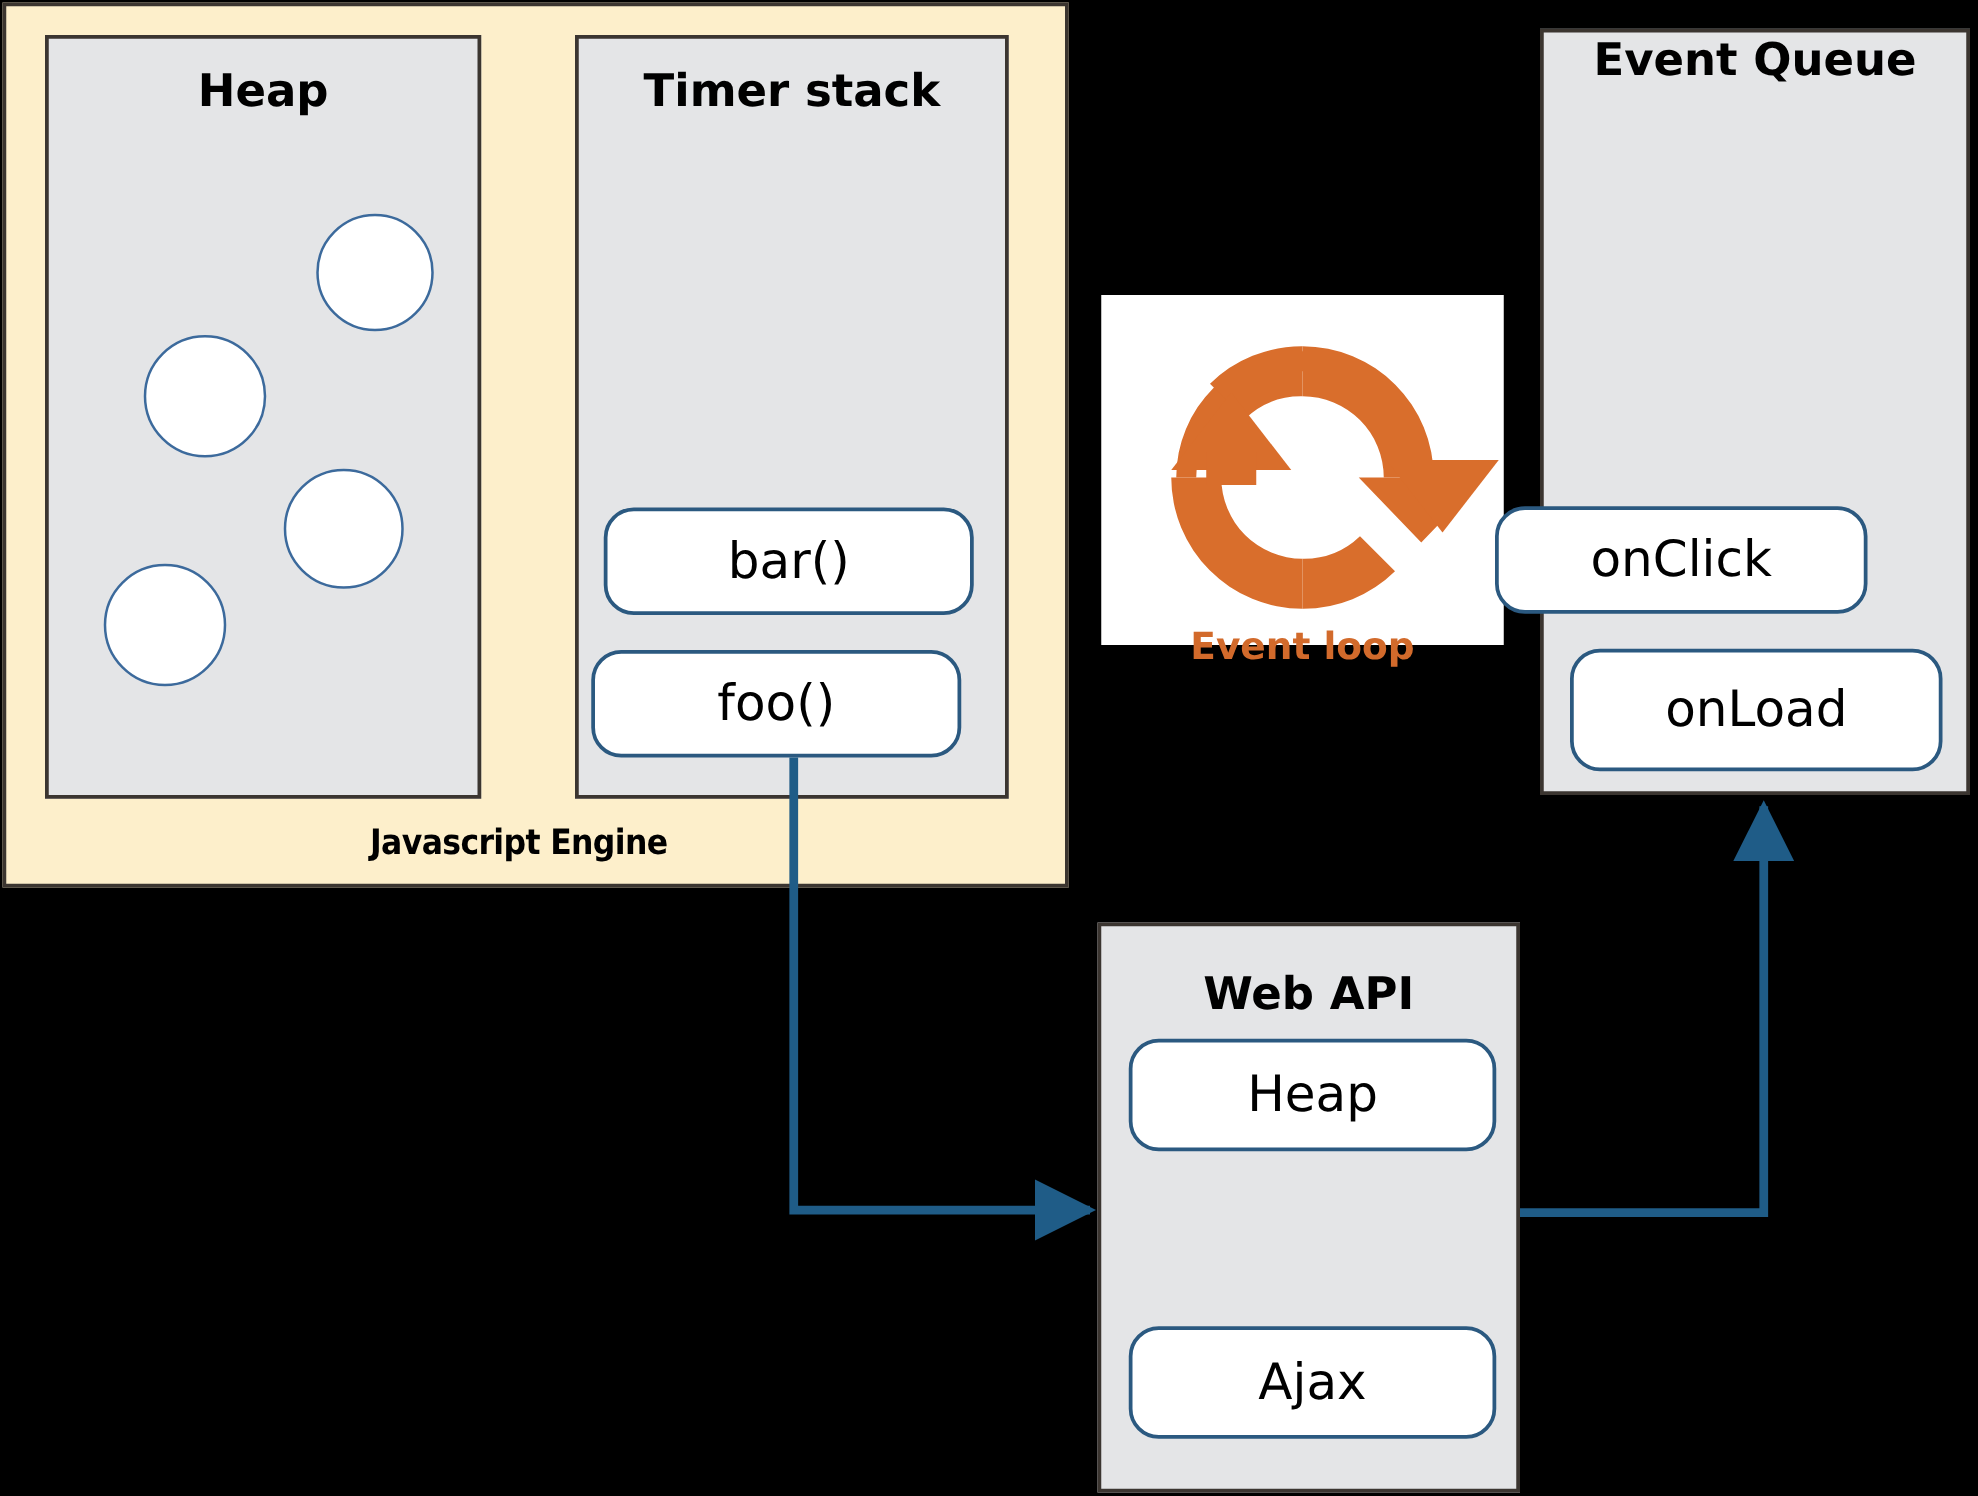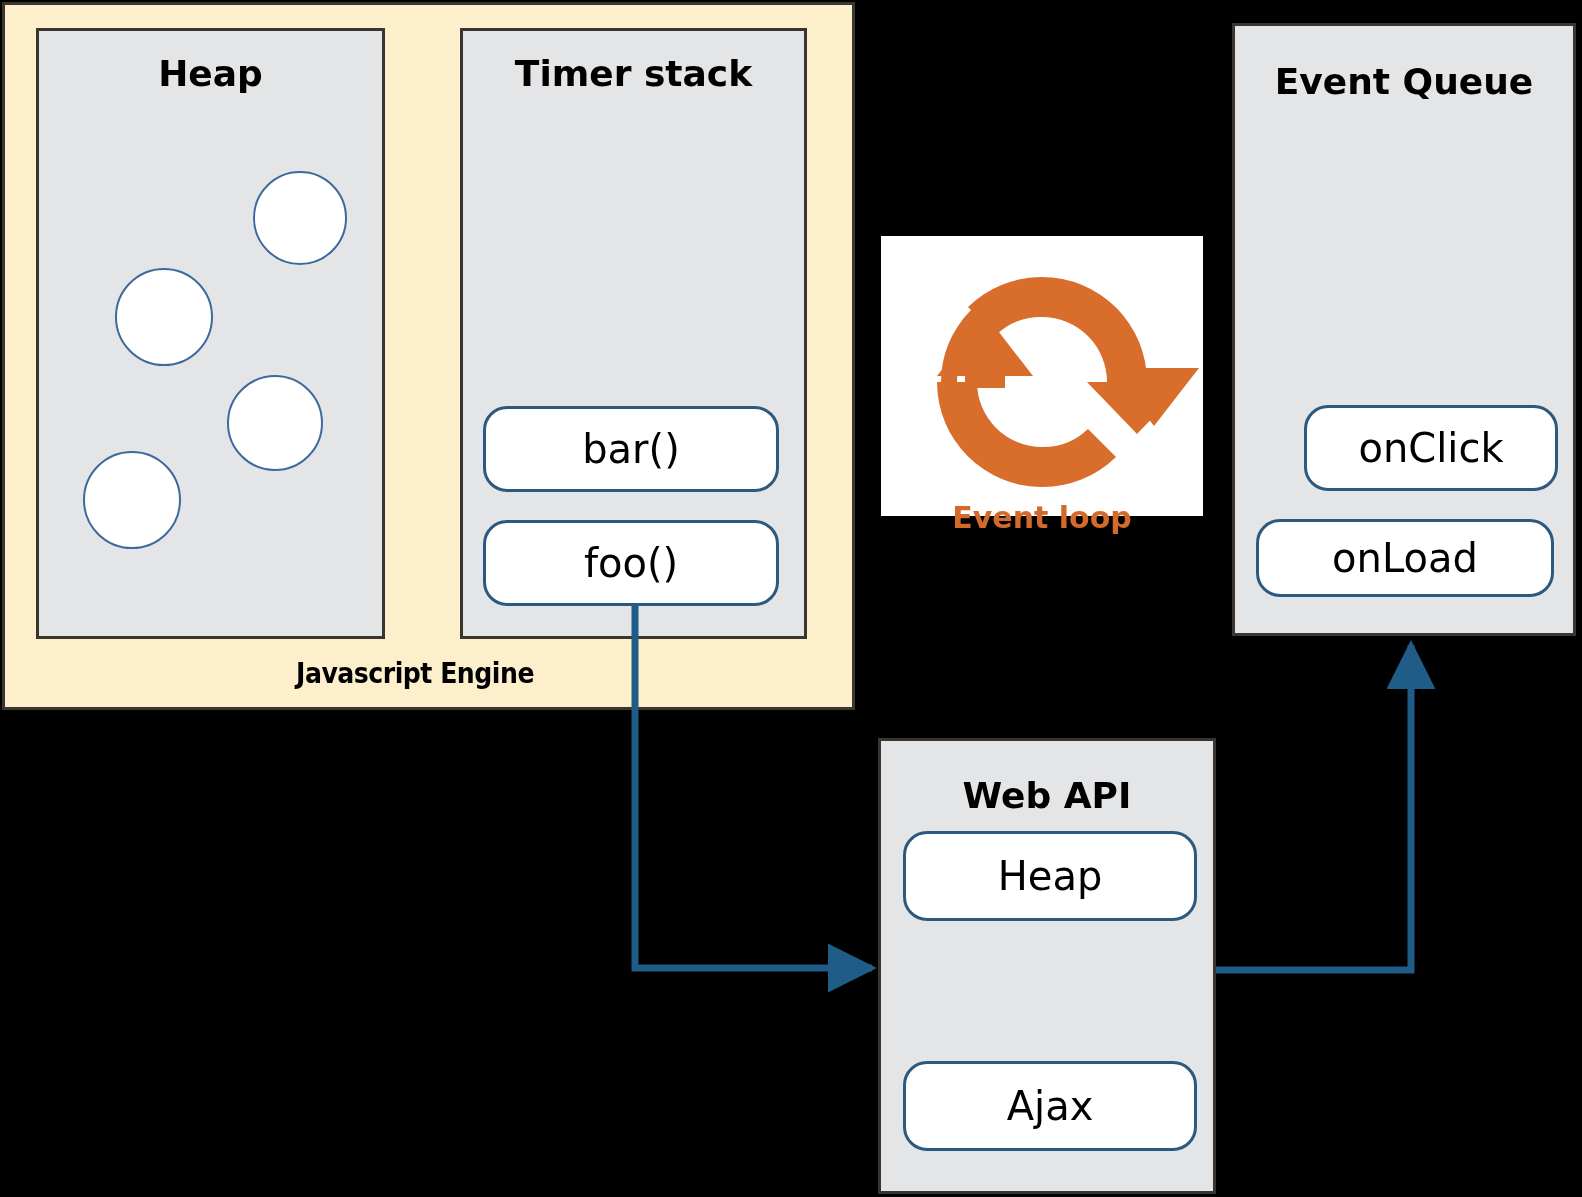--- a/index.html
+++ b/index.html
@@ -137,21 +137,21 @@
 
   <div class="heap-circle" style="left:253px; top:171px; width:94px; height:94px;"></div>
   <div class="heap-circle" style="left:115px; top:268px; width:98px; height:98px;"></div>
   <div class="heap-circle" style="left:227px; top:375px; width:96px; height:96px;"></div>
   <div class="heap-circle" style="left:83px; top:451px; width:98px; height:98px;"></div>
 
   <div class="grey-box" id="callstack-box">
     <div class="box-title" style="top: 22px;">Timer stack</div>
   </div>
   <div class="item-card" style="left:483px; top:406px; width:296px; height:86px;">bar()</div>
-  <div class="item-card" style="left:483px; top:520px; width:296px; height:86px;">foo()</div>
+  <div class="item-card" style="left:473px; top:520px; width:296px; height:86px;">foo()</div>
 
   <div class="eventloop-card">
     <svg width="322" height="280" viewBox="0 0 322 280">
 
       <path d="M 60 146
                A 101 101 0 0 1 262 146
                L 306 146
                L 256 198
                L 206 146
                L 246 146
@@ -184,24 +184,24 @@
       <polygon points="228,132 318,132 273,190" fill="#D96E2C"></polygon>
 
       <polygon points="56,140 104,78 152,140" fill="#D96E2C"></polygon>
 
       <rect x="84" y="126" width="40" height="26" fill="#D96E2C"></rect>
     </svg>
   </div>
   <div class="eventloop-caption">Event loop</div>
 
   <div class="grey-box" id="eventqueue-box">
-    <div class="box-title" style="top: 35px;">Event Queue</div>
-  </div>
-  <div class="item-card" style="left:1304px; top:405px; width:254px; height:86px;">onClick</div>
-  <div class="item-card" style="left:1256px; top:519px; width:298px; height:78px;">onLoad</div>
+    <div class="box-title" style="top: 2px;">Event Queue</div>
+  </div>
+  <div class="item-card" style="left:1196px; top:405px; width:298px; height:86px;">onClick</div>
+  <div class="item-card" style="left:1256px; top:519px; width:298px; height:98px;">onLoad</div>
 
   <div class="grey-box" id="webapi-box">
     <div class="box-title" style="top: 34px;">Web API</div>
   </div>
   <div class="item-card" style="left:903px; top:831px; width:294px; height:90px;">Heap</div>
   <div class="item-card" style="left:903px; top:1061px; width:294px; height:90px;">Ajax</div>
 
   <svg id="connectors">
     <defs>
       <marker id="arrow-right" viewBox="0 0 10 10" refX="9" refY="5" markerWidth="7" markerHeight="7" orient="auto-start-reverse">

